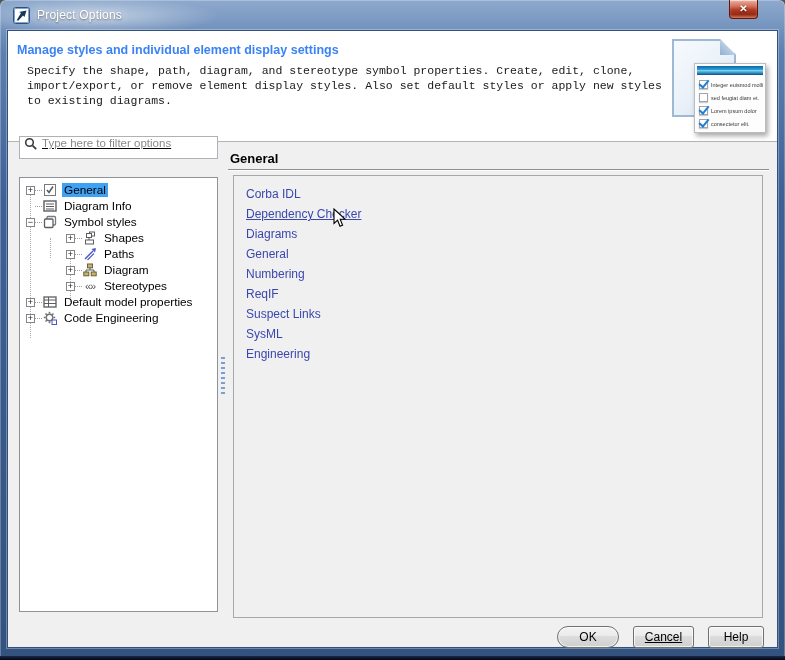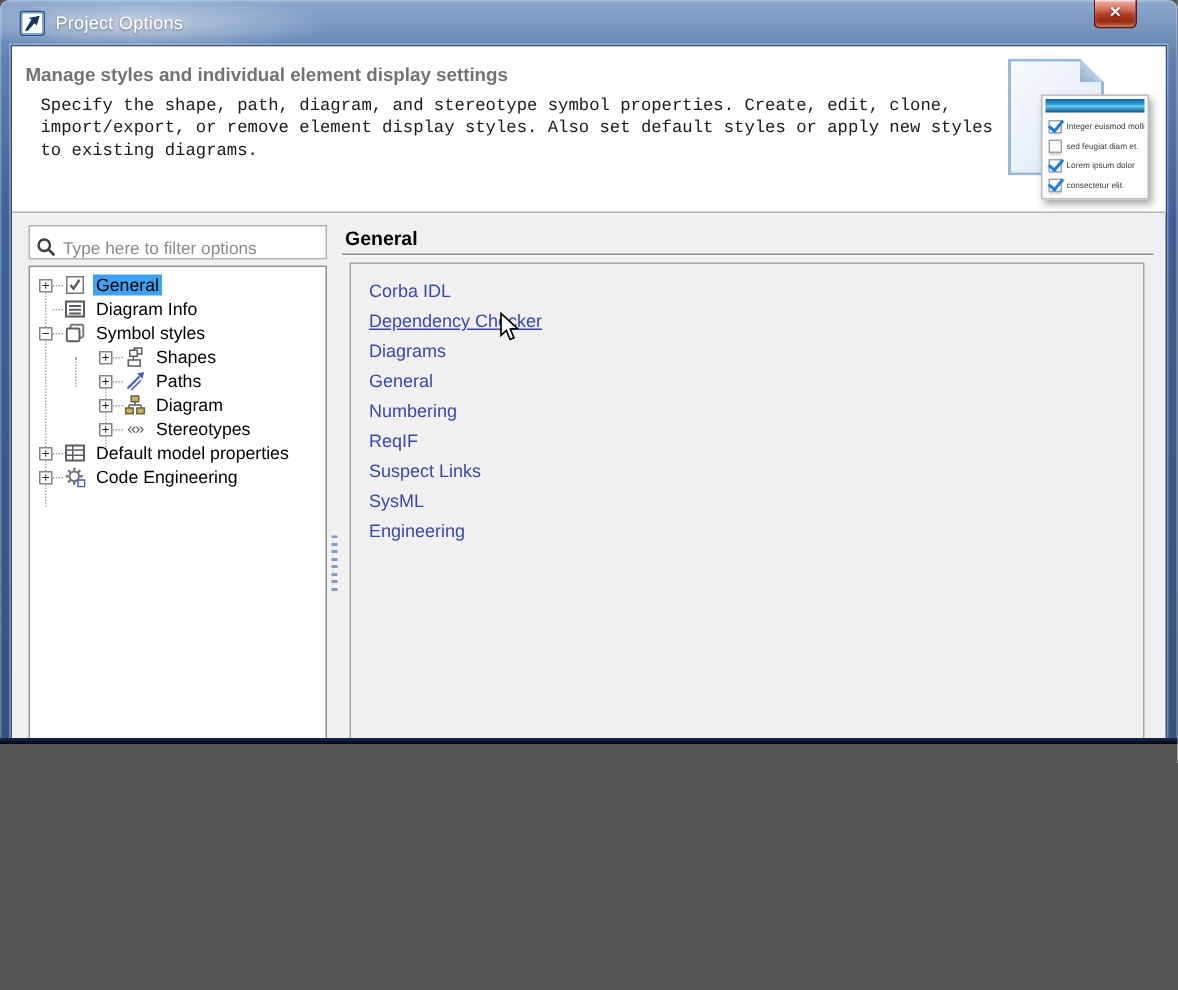--- a/index.html
+++ b/index.html
@@ -1,20 +1,20 @@
 <!DOCTYPE html>
 <html><head>
 <meta charset="utf-8">
 <style>
   * { margin:0; padding:0; box-sizing:border-box; }
   html,body { background:#555; }
   body { font-family:"Liberation Sans", sans-serif; }
 
   .dialog {
-    position:relative; width:785px; height:496px; overflow:hidden;
+    position:relative; width:785px; height:660px; overflow:hidden;
     border-radius:6px 6px 0 0;
     background:linear-gradient(180deg,#8ea9cd 0%, #5d80b0 8%, #3f6096 30%, #33527e 100%);
     box-shadow:inset 0 0 0 1px rgba(255,255,255,.25);
   }
   .dialog::after{ content:""; position:absolute; left:0; right:0; bottom:0; height:4px;
     background:linear-gradient(180deg,#16294e,#05070f); }
 
   
   .titlebar { position:absolute; top:0; left:0; width:100%; height:30px;
     background:radial-gradient(ellipse 180px 26px at 95px 16px, rgba(255,255,255,.50), rgba(255,255,255,0) 70%);
@@ -30,21 +30,21 @@
     cursor:default; text-shadow:0 1px 2px rgba(0,0,0,.6);
   }
 
   
   .win-body { position:absolute; left:7px; top:30px; width:771px; height:618px;
     background:#f0f0f0; border:1px solid #30507e; box-shadow:0 0 0 1px rgba(255,255,255,.3); }
 
   
   .hdr { position:absolute; left:8px; top:31px; width:769px; height:111px;
     background:#fff; border-bottom:1px solid #b3b3b3; overflow:hidden; }
-  .hdr-title { position:absolute; left:9px; top:12px; font-size:12.5px; font-weight:bold; color:#737373; }
+  .hdr-title { position:absolute; left:9px; top:12px; font-size:12.5px; font-weight:bold; color:#3b82f6; }
   .hdr-desc { position:absolute; left:19px; top:32px; width:640px; font-size:11.5px; color:#1a1a1a; line-height:15px;font-family:Liberation Mono, monospace; }
 
   
   .art { position:absolute; right:10px; top:6px; width:97px; height:100px; }
   .art .sheet { position:absolute; left:2px; top:2px; width:64px; height:78px;
     background:linear-gradient(135deg,#f7fafd 0%, #e9f1f8 55%, #cfdfee 100%);
     border:2px solid #9cb9d6; box-shadow:2px 2px 4px rgba(0,0,0,.25);
     clip-path:polygon(0 0, 75% 0, 100% 20%, 100% 100%, 0 100%); }
   .art .fold { position:absolute; left:50px; top:2px; width:16px; height:16px;
     background:linear-gradient(225deg,#ffffff 45%, #b9cfe4 50%, #8fb0d0 100%);
@@ -54,22 +54,22 @@
   .card-bar { height:9px; margin-bottom:3px;
     background:linear-gradient(180deg,#0b65a8 0%, #35a6dd 45%, #6fd3f4 50%, #0a4f8c 100%); }
   .chk-row { display:flex; align-items:center; height:13px; gap:3px; padding-left:2px; }
   .chk-box { width:9px; height:9px; background:#fff; border:1px solid #9fa4aa; position:relative; flex:none;
     box-shadow:0 1px 1px rgba(0,0,0,.2); }
   .chk-row.checked .chk-box::after { content:""; position:absolute; left:1px; top:-3px; width:4px; height:8px;
     border:solid #1d7fd6; border-width:0 2px 2px 0; transform:rotate(40deg); }
   .chk-label { font-size:5.5px; color:#3a3a3a; white-space:nowrap; overflow:hidden; }
 
   
-  .filter { position:absolute; left:19px; top:150px; width:199px; height:23px; background:#fff;
-    border:1px solid #aeb2b8; display:flex; align-items:flex-end; padding:0 4px; gap:4px; }
+  .filter { position:absolute; left:19px; top:136px; width:199px; height:23px; background:#fff;
+    border:1px solid #aeb2b8; display:flex; align-items:flex-start; padding:0 4px; gap:4px;text-decoration:underline; }
   .filter input { border:none; outline:none; flex:1; font-size:11.5px; color:#333; background:transparent;
     font-family:"Liberation Sans", sans-serif; }
   .filter input::placeholder { color:#8a8a8a; }
 
   .tree-box { position:absolute; left:19px; top:177px; width:199px; height:435px; background:#fff;
     border:1px solid #8f9398; padding-top:4px; overflow:hidden; }
   .tree-row { display:flex; align-items:center; height:16px; font-size:11.8px; color:#000; position:relative; z-index:2; }
   .tree-row .ind { flex:none; }
   .lvl0 .ind { width:6px; } .lvl1 .ind { width:26px; } .lvl2 .ind { width:46px; }
   .toggle { flex:none; width:9px; height:9px; background:#fff; border:1px solid #848689;

